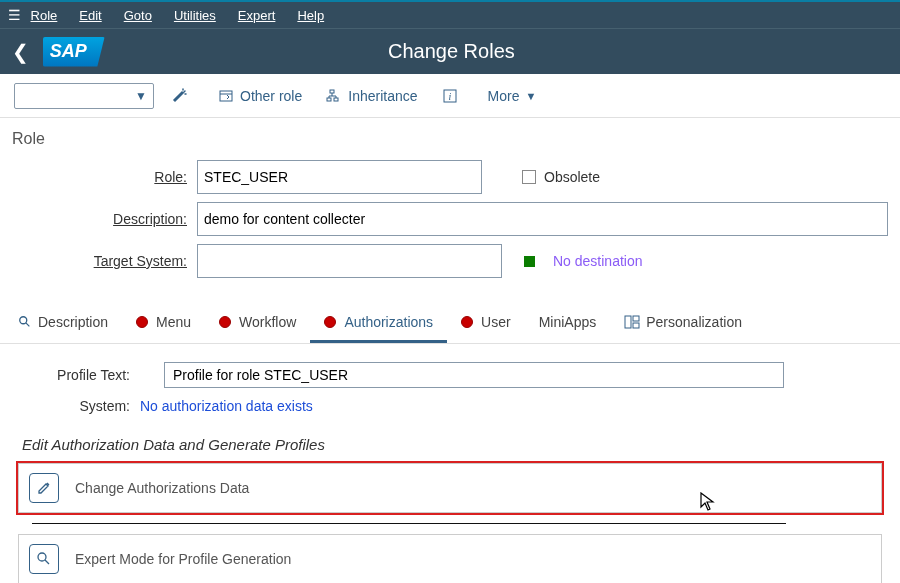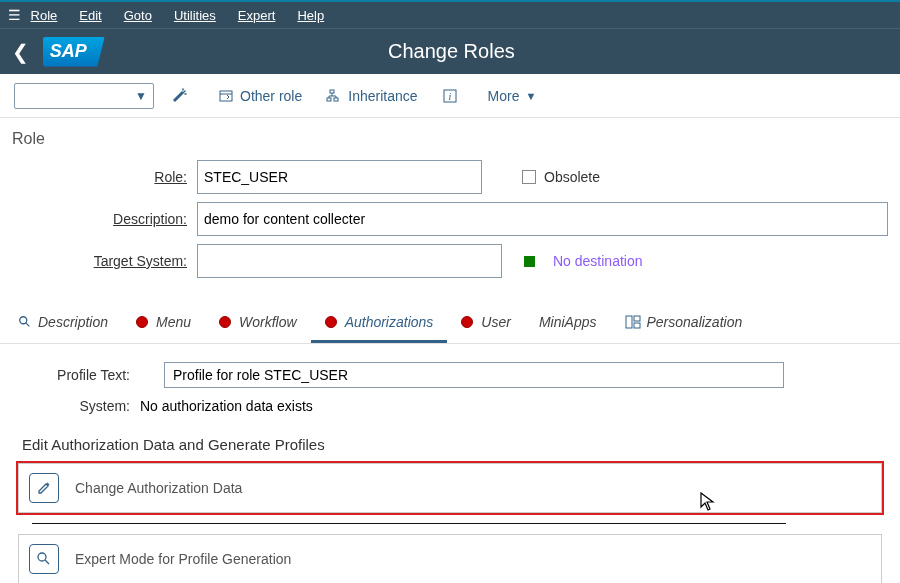--- a/index.html
+++ b/index.html
@@ -34,35 +34,35 @@
   .form-row .inp { height: 26px; border: 1px solid #89a; padding: 16px 6px; font-size: 14px; font-family: inherit; }
   .inp.wide1 { width: 285px; }
   .inp.wide2 { flex:1; }
   .inp.wide3 { width: 305px; }
   .chk-wrap { display: flex; align-items: center; margin-left: 40px; }
   .chk { width: 14px; height: 14px; border: 1px solid #888; margin-right: 8px; }
   .status-dot { width: 11px; height: 11px; background: #0a7d00; margin-left: 22px; margin-right: 18px; }
   .status-text { color: #8b5cf6; }
   
   
-  .tabs { display: flex; align-items: flex-end; border-bottom: 1px solid #e0e0e0; padding: 0 4px; font-style: italic; }
+  .tabs { display: flex; align-items: flex-end; border-bottom: 1px solid #e0e0e0; padding: 0 4px; }
   .tab { display: flex; align-items: center; padding: 10px 14px; cursor: pointer; color: #444; font-size: 14px; border-bottom: 3px solid transparent; }
   .tab.active { color: #346187; border-bottom-color: #346187; }
   .tab .led { width: 12px; height: 12px; border-radius: 50%; background: #c80000; margin-right: 8px; border:1px solid #900; }
   .tab .mag { width: 14px; height: 14px; margin-right: 6px; }
   .tab .personal-icn { margin-right: 6px; }
   
   
   .detail { padding: 18px 18px 0 18px; }
   .drow { display: flex; align-items: center; margin-bottom: 10px; }
   .drow .dlbl { width: 122px; text-align: right; padding-right: 10px; color: #333; }
   .drow .dinp { height: 26px; width: 620px; border: 1px solid #89a; padding: 0 8px; font-size: 14px; font-family: inherit; margin-left: 24px; }
-  .drow .dval { color: #000000; }
-  
-  .subhead { margin: 22px 0 10px 4px; color: #333; font-size: 15px; }
+  .drow .dval { color: #1d4ed8; }
+  
+  .subhead { margin: 22px 0 10px 4px; color: #333; font-size: 15px; font-style: italic; }
   
   .action-box { border: 1px solid #ccc; display: flex; align-items: center; height: 50px; padding: 0 10px; margin-bottom: 10px; cursor: pointer; }
   .action-box .icon-btn { width: 30px; height: 30px; border: 1.5px solid #346187; border-radius: 4px; display: flex; align-items: center; justify-content: center; margin-right: 16px; color: #346187; }
   .action-box .albl { color: #555; }
   .highlight { outline: 2px solid #d92020; outline-offset: 0; }
   
   .hr-line { border: none; border-top: 1px solid #111; margin: 0 0 10px 14px; width: 754px; }
   
   .cursor-arrow { position: absolute; left: 700px; top: 492px; font-size: 18px; color: #000; pointer-events:none; }
 </style>
@@ -194,21 +194,21 @@
   </div>
 
   <div class="subhead">Edit Authorization Data and Generate Profiles</div>
 
   <div class="action-box highlight">
     <div class="icon-btn">
       <svg width="16" height="16" viewBox="0 0 16 16">
           <path d="M3 13 L3 11 L10 4 L12 6 L5 13 Z M11 3 l2 2" stroke="#346187" fill="none" stroke-width="1.3"></path>
         </svg>
     </div>
-    <span class="albl">Change Authorization Data</span>
+    <span class="albl">Change Authorizations Data</span>
   </div>
 
   <hr class="hr-line">
 
   <div class="action-box">
     <div class="icon-btn">
       <svg width="16" height="16" viewBox="0 0 16 16">
           <circle cx="6" cy="6" r="4" stroke="#346187" fill="none" stroke-width="1.3"></circle>
           <line x1="9" y1="9" x2="13" y2="13" stroke="#346187" stroke-width="1.3"></line>
         </svg>

